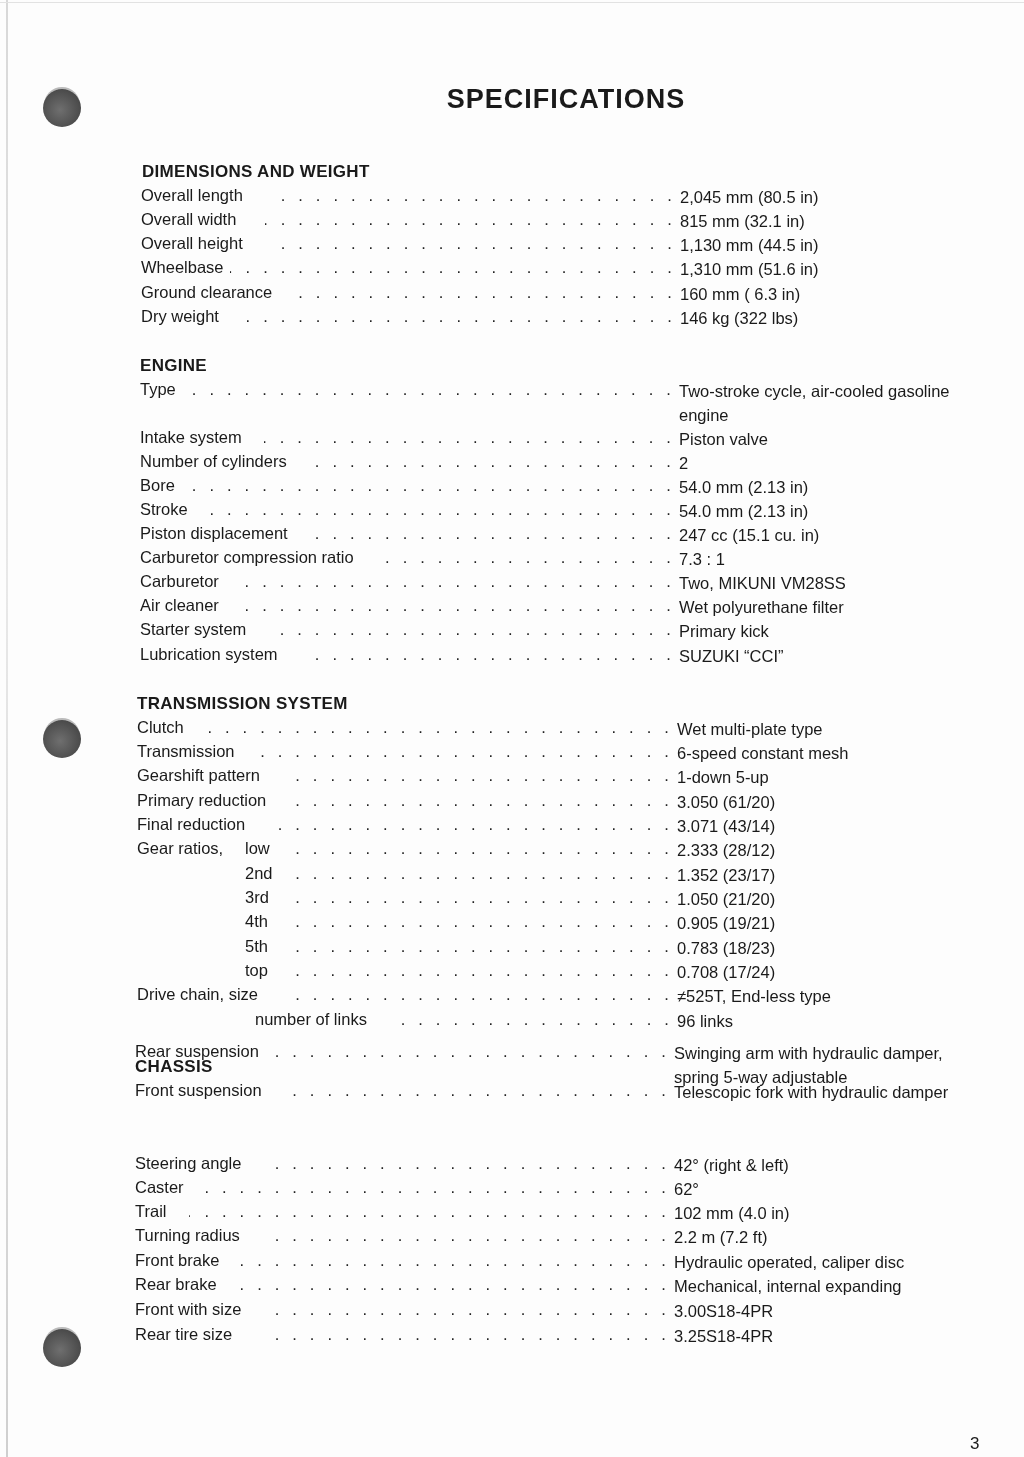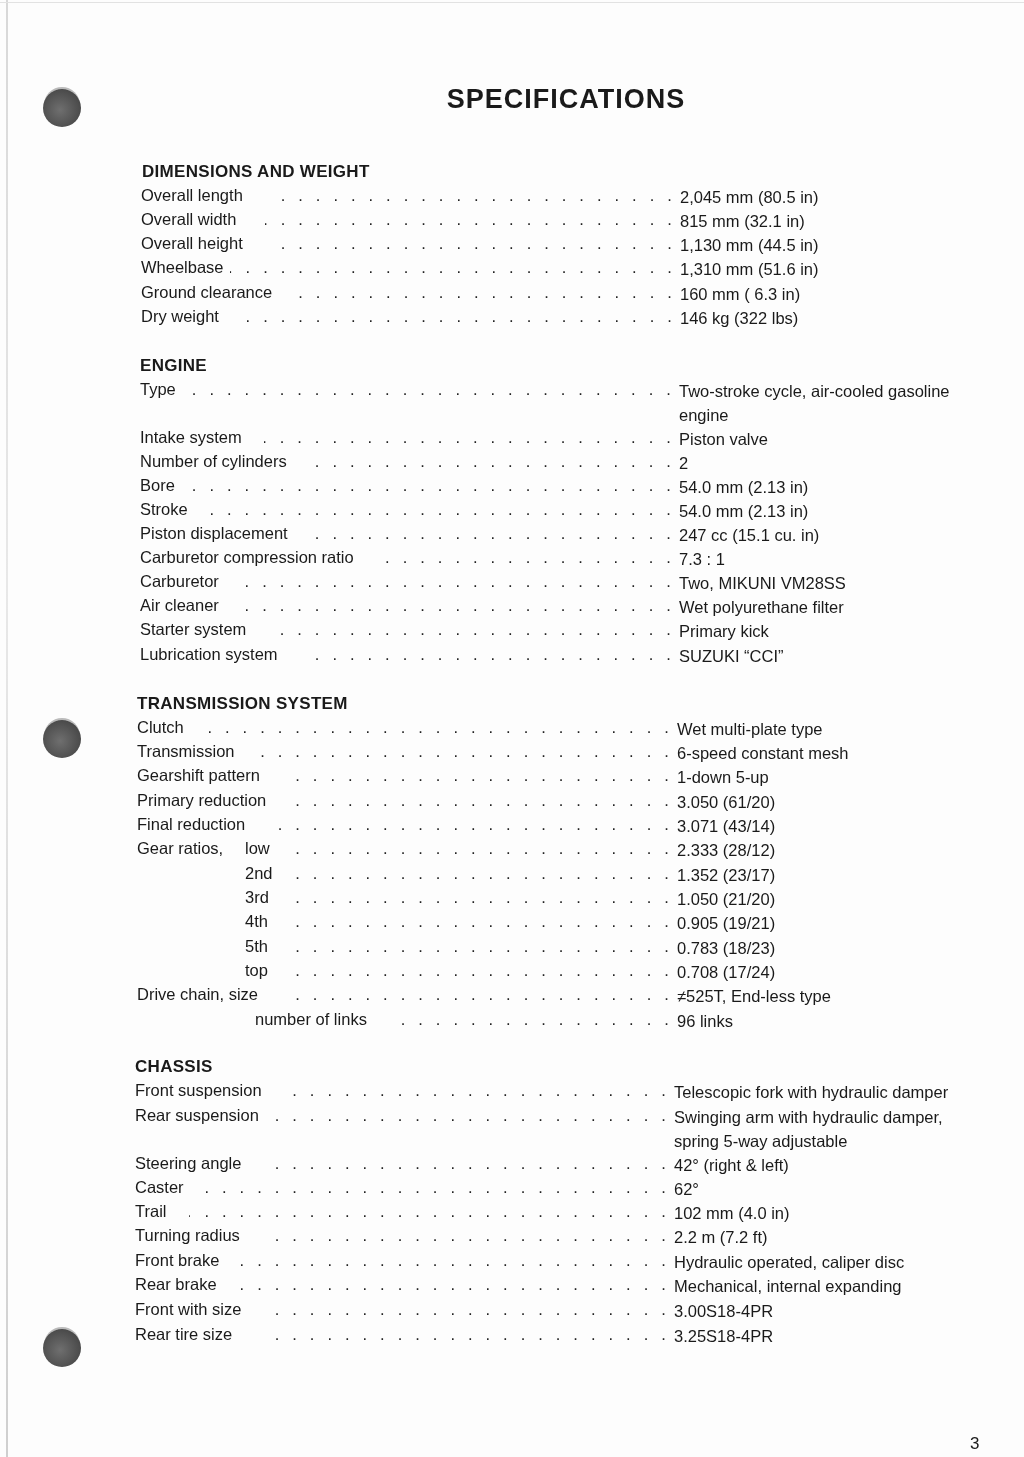--- a/index.html
+++ b/index.html
@@ -207,21 +207,21 @@
       <span class="label" style="left: 255px;">number of links</span>
       <span class="dots" style="left: 396px; width: 277px; direction: rtl;"> . . . . . . . . . . . . . . . . . . . . . . . . . . . . . . . . . . . . . . . . . . . . . . . . . . . . . . . . . . . . . . . . . . . . . . . . . . . . . . . .</span>
       <span class="value" style="left: 677px;">96 links</span>
     </div>
     <div class="section-title" style="top: 1057px; left: 135px;">CHASSIS</div>
     <div class="row" style="top: 1081px; left: 0px; width: 1024px;">
       <span class="label" style="left: 135px;">Front suspension</span>
       <span class="dots" style="left: 285px; width: 385px; direction: rtl;"> . . . . . . . . . . . . . . . . . . . . . . . . . . . . . . . . . . . . . . . . . . . . . . . . . . . . . . . . . . . . . . . . . . . . . . . . . . . . . . . .</span>
       <span class="value" style="left: 674px; text-align: center;">Telescopic fork with hydraulic damper</span>
     </div>
-    <div class="row" style="top: 1106px; left: 0px; width: 951px;">
+    <div class="row" style="top: 1042px; left: 0px; width: 951px;">
       <span class="label" style="left: 135px;">Rear suspension</span>
       <span class="dots" style="left: 276px; width: 394px; direction: rtl;"> . . . . . . . . . . . . . . . . . . . . . . . . . . . . . . . . . . . . . . . . . . . . . . . . . . . . . . . . . . . . . . . . . . . . . . . . . . . . . . . .</span>
       <span class="value" style="left: 674px;">Swinging arm with hydraulic damper,</span>
       <span class="value" style="left: 674px; top: 26px;">spring 5-way adjustable</span>
     </div>
     <div class="row" style="top: 1154px; left: 0px; width: 1024px; padding-left: 16px;">
       <span class="label" style="left: 135px;">Steering angle</span>
       <span class="dots" style="left: 267px; width: 403px; direction: rtl;"> . . . . . . . . . . . . . . . . . . . . . . . . . . . . . . . . . . . . . . . . . . . . . . . . . . . . . . . . . . . . . . . . . . . . . . . . . . . . . . . .</span>
       <span class="value" style="left: 674px;">42° (right &amp; left)</span>
     </div>

